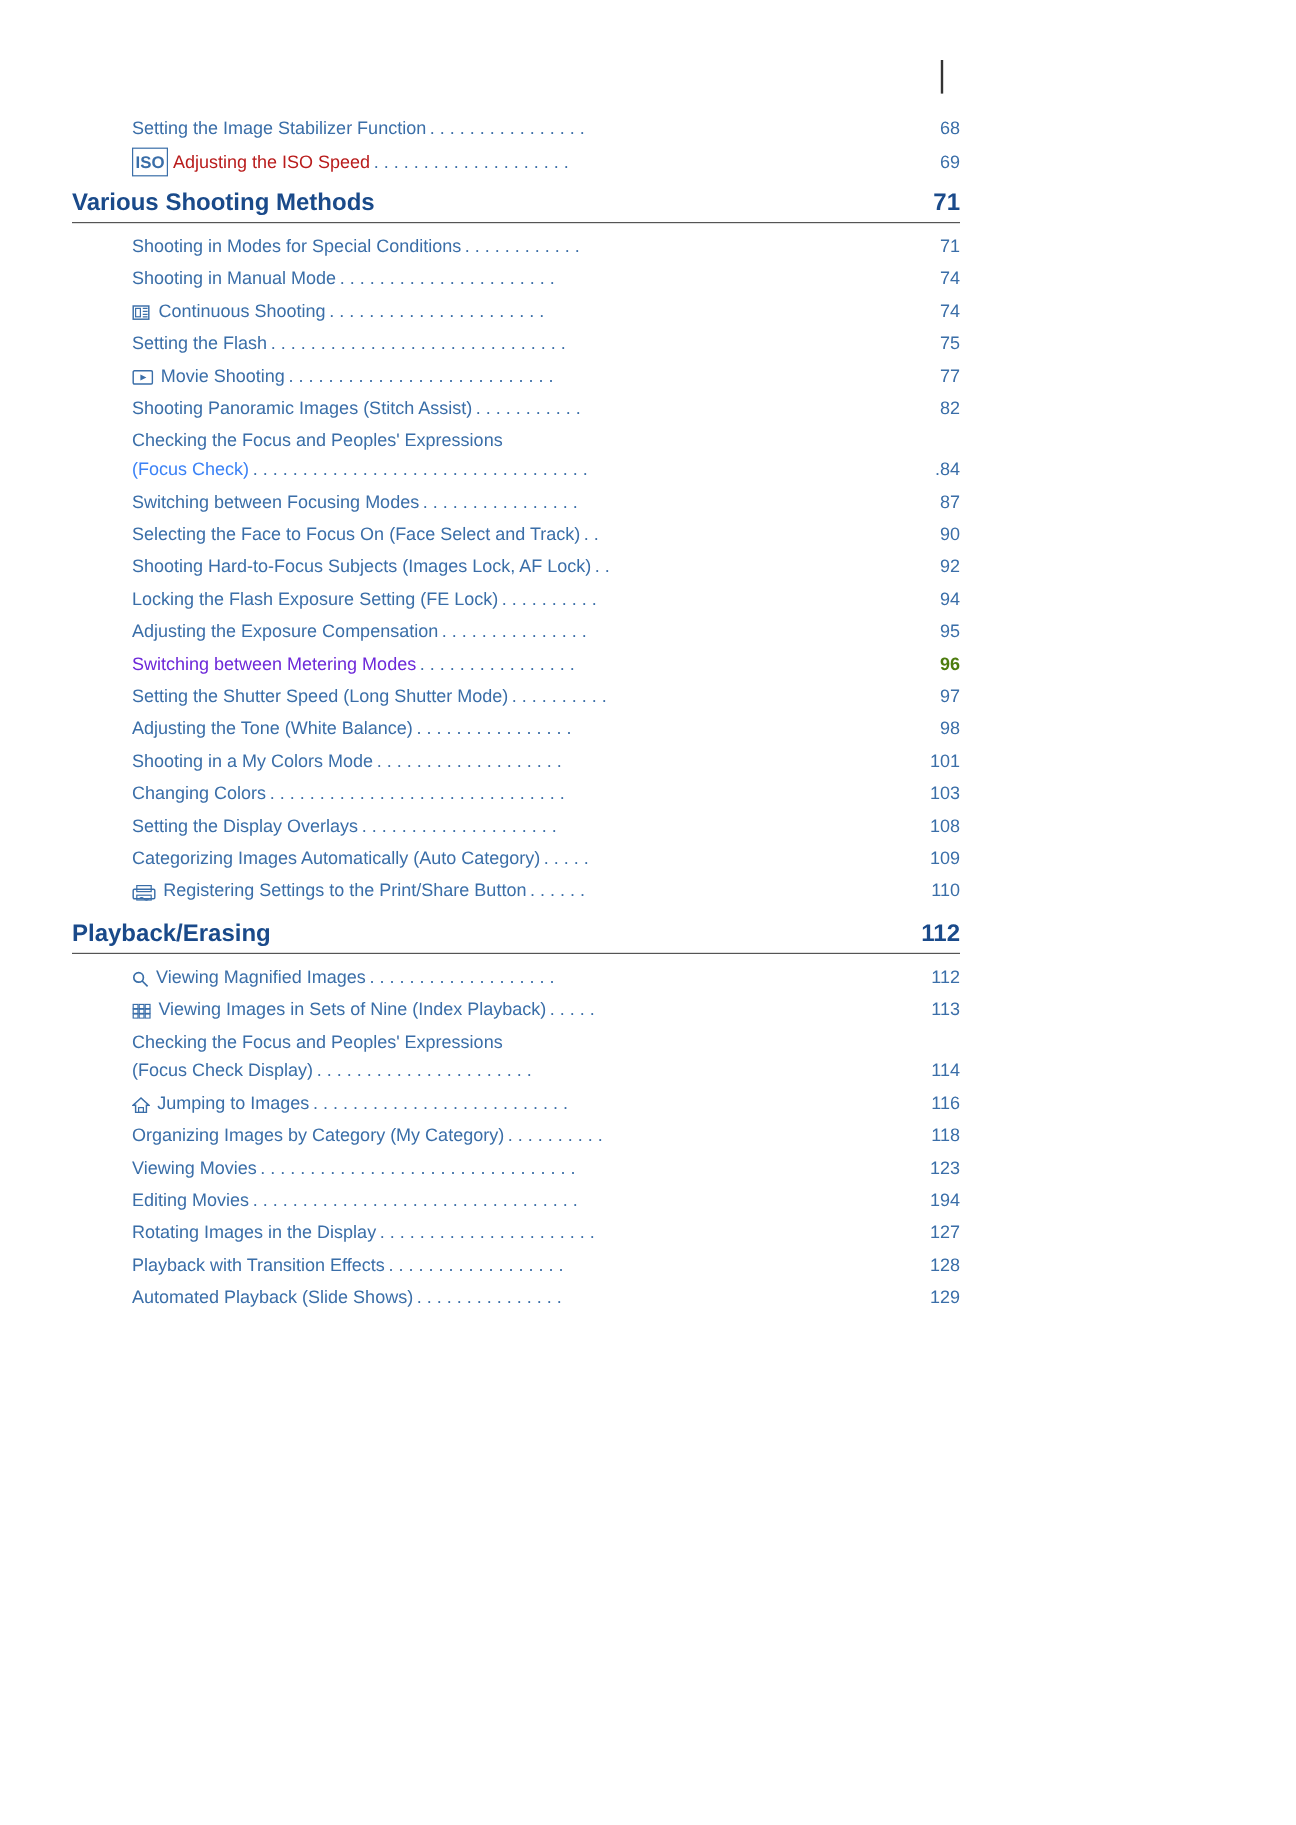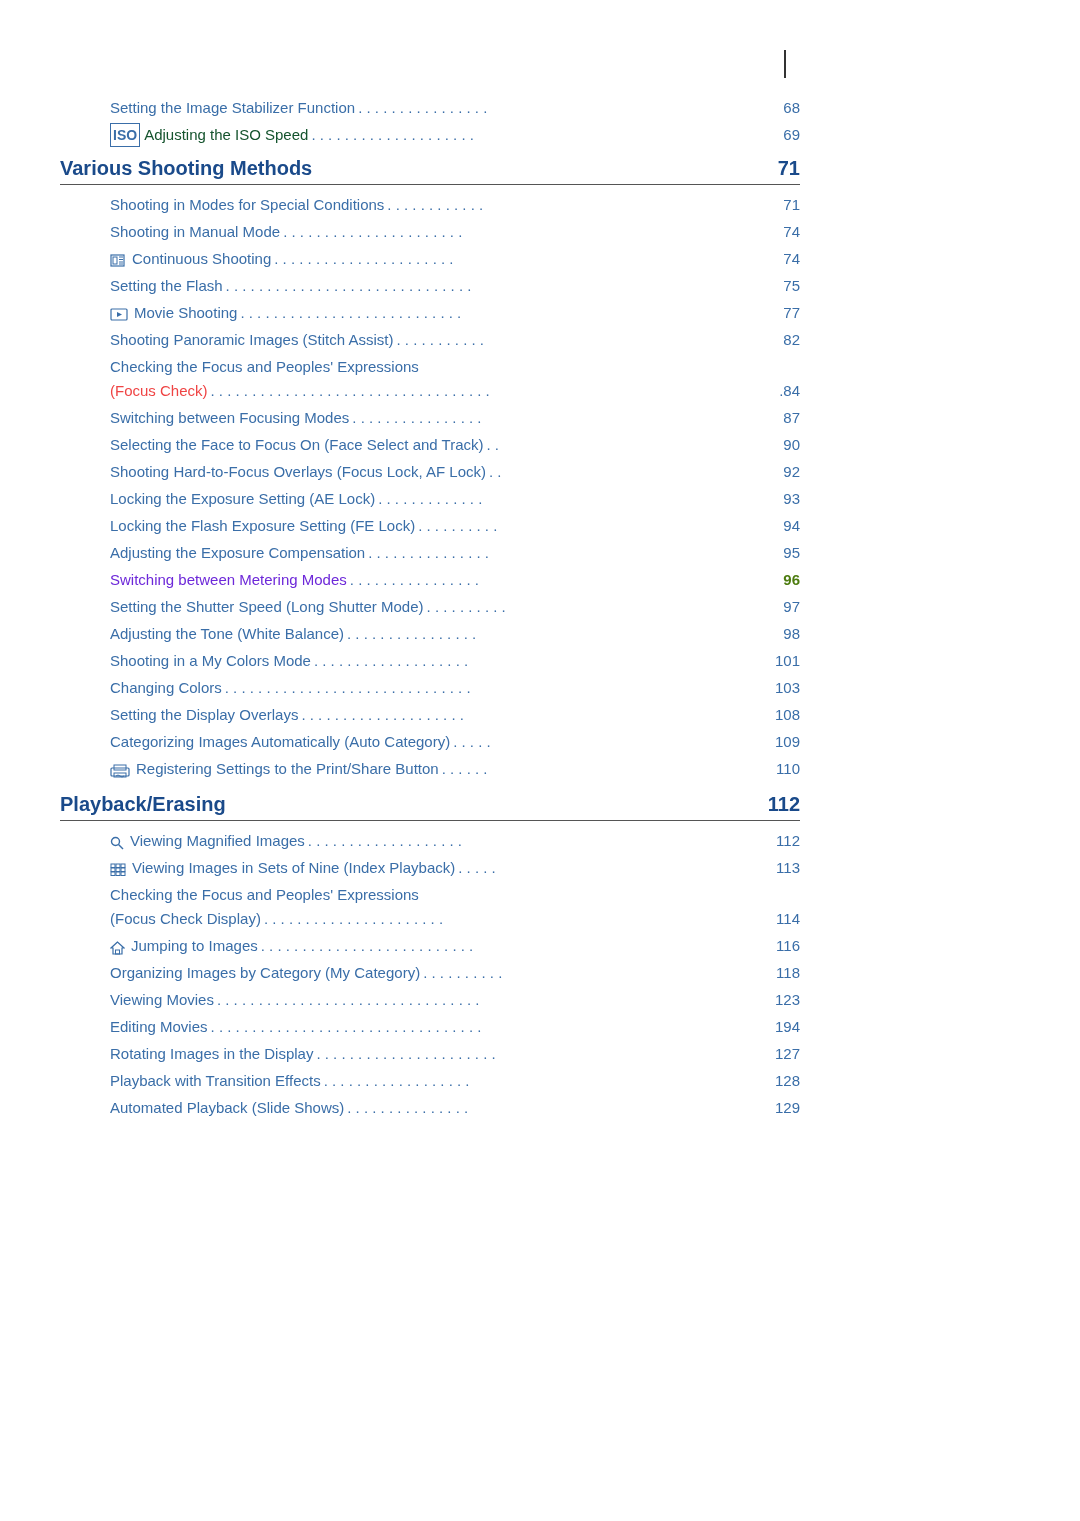--- a/index.html
+++ b/index.html
@@ -162,21 +162,21 @@
 
   <div id="toc-content">
       <div style="padding-left: 50px; margin-bottom: 4px;">
         <div class="toc-entry">
           <span class="toc-entry-link" style="color: rgb(58, 110, 168);">Setting the Image Stabilizer Function</span>
           <span class="toc-entry-dots" style="color: rgb(58, 110, 168);"> . . . . . . . . . . . . . . . .</span>
           <span class="toc-entry-page" style="color: rgb(58, 110, 168);">68</span>
         </div>
         <div class="toc-entry">
           <span class="icon-inline" style="color: rgb(58, 110, 168); border: 1px solid rgb(58, 110, 168); padding: 0px 2px; font-size: 14px; font-weight: bold; margin-right: 4px;">ISO</span>
-          <span class="toc-entry-link" style="color: #14532d;">Adjusting the ISO Speed</span>
+          <span class="toc-entry-link" style="color: #b91c1c;">Adjusting the ISO Speed</span>
           <span class="toc-entry-dots" style="color: rgb(58, 110, 168);"> . . . . . . . . . . . . . . . . . . . .</span>
           <span class="toc-entry-page" style="color: rgb(58, 110, 168);">69</span>
         </div>
       </div>
       <div class="section-header">
         <span class="section-header-title" style="color: rgb(26, 74, 138);">Various Shooting Methods</span>
         <span class="section-header-page" style="color: rgb(26, 74, 138);">71</span>
       </div>
       <div class="entries-block">
         <div class="toc-entry">
@@ -219,44 +219,39 @@
         <div class="toc-entry">
           <span class="toc-entry-link" style="color: rgb(58, 110, 168);">Shooting Panoramic Images (Stitch Assist)</span>
           <span class="toc-entry-dots" style="color: rgb(58, 110, 168);"> . . . . . . . . . . .</span>
           <span class="toc-entry-page" style="color: rgb(58, 110, 168);">82</span>
         </div>
         <div class="multi-line-entry">
           <div class="first-line">
             <span class="multi-line-label" style="color: rgb(58, 110, 168);">Checking the Focus and Peoples' Expressions</span>
           </div>
           <div class="second-line" style="display: flex; align-items: baseline;">
-            <span class="multi-line-label" style="color: #ef4444;">(Focus Check)</span>
+            <span class="multi-line-label" style="color: #3b82f6;">(Focus Check)</span>
             <span class="toc-entry-dots" style="color: rgb(58, 110, 168);">. . . . . . . . . . . . . . . . . . . . . . . . . . . . . . . . . .</span>
             <span class="toc-entry-page" style="color: rgb(58, 110, 168);">.84</span>
           </div>
         </div>
         <div class="toc-entry">
           <span class="toc-entry-link" style="color: rgb(58, 110, 168);">Switching between Focusing Modes</span>
           <span class="toc-entry-dots" style="color: rgb(58, 110, 168);">. . . . . . . . . . . . . . . .</span>
           <span class="toc-entry-page" style="color: rgb(58, 110, 168);">87</span>
         </div>
         <div class="toc-entry">
           <span class="toc-entry-link" style="color: rgb(58, 110, 168);">Selecting the Face to Focus On (Face Select and Track)</span>
           <span class="toc-entry-dots" style="color: rgb(58, 110, 168);"> . .</span>
           <span class="toc-entry-page" style="color: rgb(58, 110, 168);">90</span>
         </div>
         <div class="toc-entry">
-          <span class="toc-entry-link" style="color: rgb(58, 110, 168);">Shooting Hard-to-Focus Overlays (Focus Lock, AF Lock)</span>
+          <span class="toc-entry-link" style="color: rgb(58, 110, 168);">Shooting Hard-to-Focus Subjects (Images Lock, AF Lock)</span>
           <span class="toc-entry-dots" style="color: rgb(58, 110, 168);"> . .</span>
           <span class="toc-entry-page" style="color: rgb(58, 110, 168);">92</span>
-        </div>
-        <div class="toc-entry">
-          <span class="toc-entry-link" style="color: rgb(58, 110, 168);">Locking the Exposure Setting (AE Lock)</span>
-          <span class="toc-entry-dots" style="color: rgb(58, 110, 168);">. . . . . . . . . . . . .</span>
-          <span class="toc-entry-page" style="color: rgb(58, 110, 168);">93</span>
         </div>
         <div class="toc-entry">
           <span class="toc-entry-link" style="color: rgb(58, 110, 168);">Locking the Flash Exposure Setting (FE Lock)</span>
           <span class="toc-entry-dots" style="color: rgb(58, 110, 168);">. . . . . . . . . .</span>
           <span class="toc-entry-page" style="color: rgb(58, 110, 168);">94</span>
         </div>
         <div class="toc-entry">
           <span class="toc-entry-link" style="color: rgb(58, 110, 168);">Adjusting the Exposure Compensation</span>
           <span class="toc-entry-dots" style="color: rgb(58, 110, 168);">. . . . . . . . . . . . . . .</span>
           <span class="toc-entry-page" style="color: rgb(58, 110, 168);">95</span>

